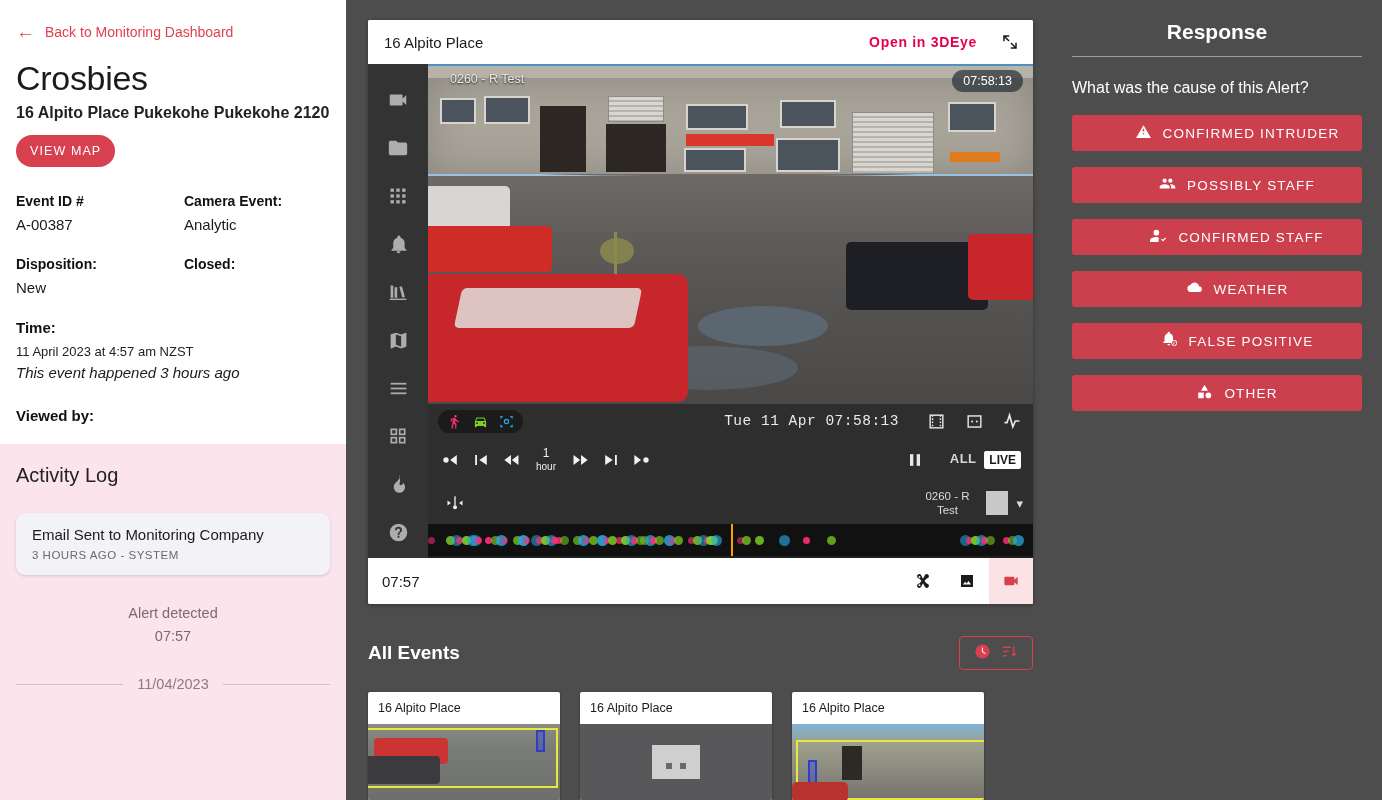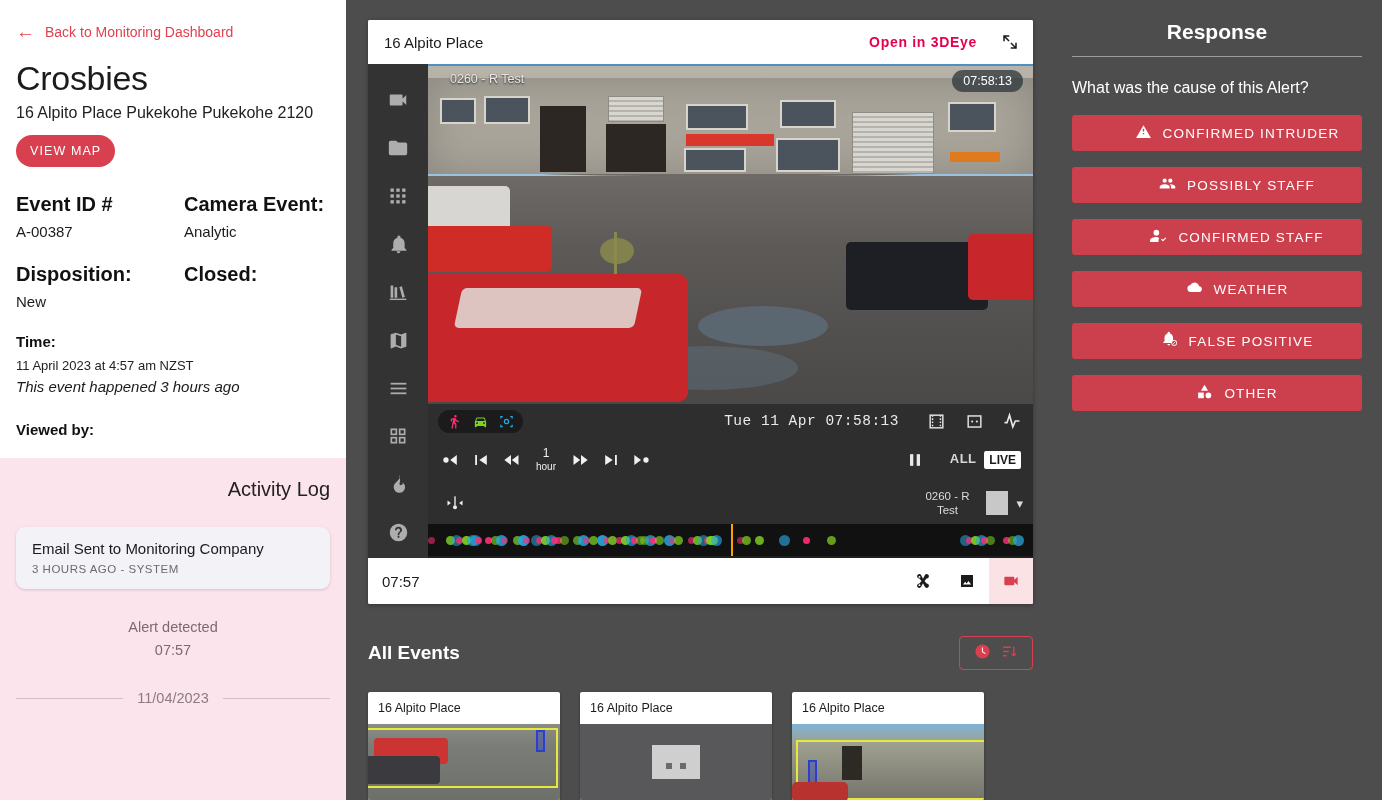--- a/index.html
+++ b/index.html
@@ -18,44 +18,44 @@
     overflow: hidden;
   }
   .sb-top { padding: 22px 16px 0 16px; }
   .back-link {
     display: flex; align-items: center; gap: 10px;
     color: #e0404f; font-size: 14px; cursor: pointer;
     margin-bottom: 18px;
   }
   .back-arrow { font-size: 19px; line-height: 1; color: #e0404f; }
   .site-title { font-size: 34px; font-weight: 400; color: #1b1b1b; letter-spacing: -0.3px; line-height: 1.15; }
-  .site-addr { font-size: 16px; color: #222; margin-top: 6px; }
+  .site-addr { font-size: 16px; color: #222; margin-top: 6px; font-weight: bold; }
   .view-map {
     margin-top: 13px; background: #d9404f; color: #fff;
     border: none; border-radius: 16px; padding: 9px 14px;
     font-size: 12.5px; letter-spacing: 1.1px; font-family: inherit;
     cursor: pointer;
   }
   .meta-grid { margin-top: 26px; }
   .meta-row { display: flex; margin-bottom: 22px; }
   .meta-col { flex: 0 0 168px; }
-  .meta-label { font-size: 20px; font-weight: bold; color: #111; }
+  .meta-label { font-size: 14px; font-weight: bold; color: #111; }
   .meta-value { font-size: 15px; color: #1b1b1b; margin-top: 7px; min-height: 18px; }
   .time-block { margin-top: 4px; }
   .time-label { font-size: 15px; font-weight: bold; color: #111; }
   .time-value { font-size: 13px; color: #222; margin-top: 8px; }
   .time-rel { font-size: 15px; font-style: italic; color: #1b1b1b; margin-top: 5px; }
   .viewed-label { font-size: 15px; font-weight: bold; color: #111; margin-top: 26px; margin-bottom: 20px; }
 
   
   .activity {
     background: #fce4ec; flex: 1 1 auto; padding: 20px 16px 0 16px;
     display: flex; flex-direction: column;
   }
-  .activity-title { font-size: 20px; color: #222; font-weight: 400; margin-bottom: 26px; text-align: right; }
+  .activity-title { font-size: 20px; color: #222; font-weight: 400; margin-bottom: 26px; }
   .act-card {
     background: #f2f2f7; border-radius: 9px; padding: 13px 16px 14px 16px;
     box-shadow: 0 1px 3px rgba(0,0,0,0.16);
   }
   .act-card-title { font-size: 15px; color: #1b1b1b; }
   .act-card-sub { font-size: 11.5px; color: #6b6b6b; margin-top: 6px; letter-spacing: 0.5px; }
   .act-center { text-align: center; color: #7d6a70; font-size: 14.5px; margin-top: 27px; line-height: 1.6; }
   .act-divider {
     display: flex; align-items: center; gap: 14px;
     margin-top: 28px; color: #8d7b80; font-size: 14.5px;

